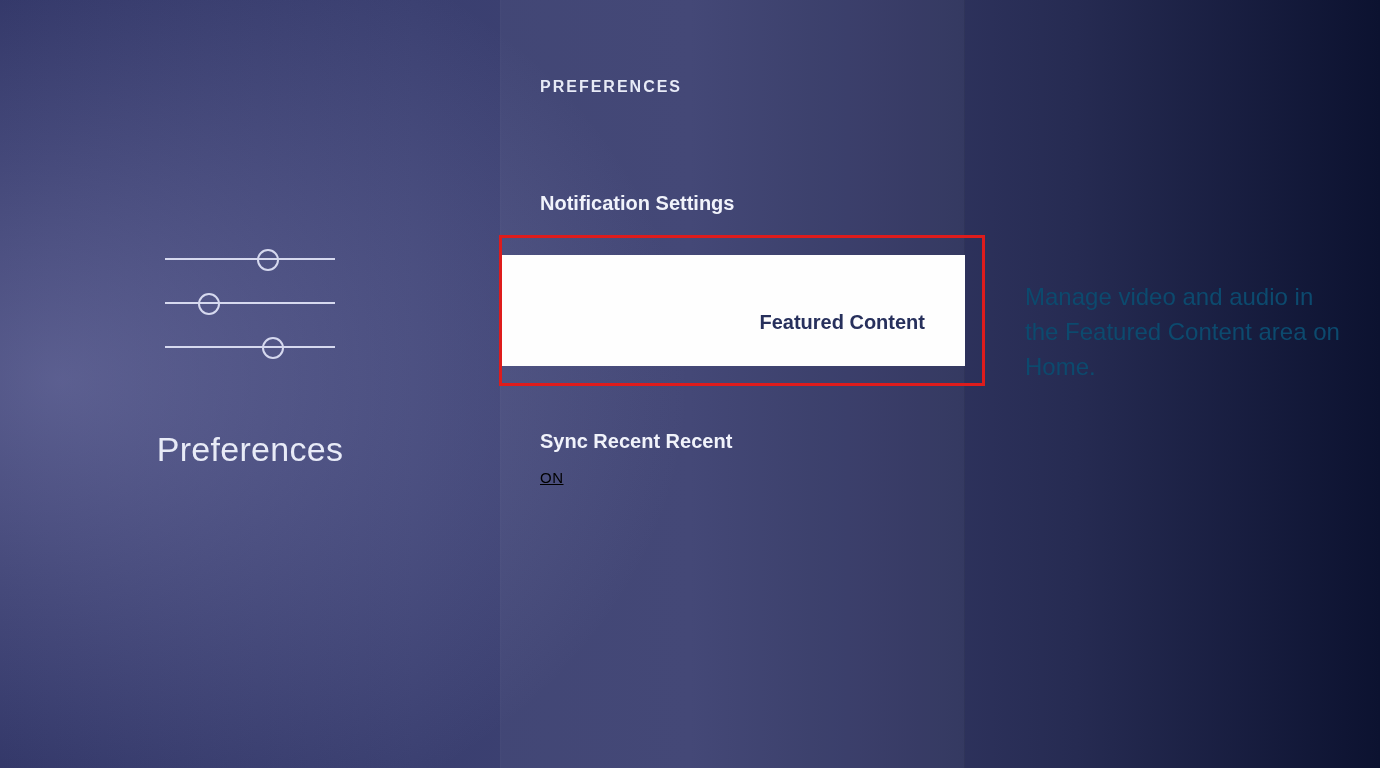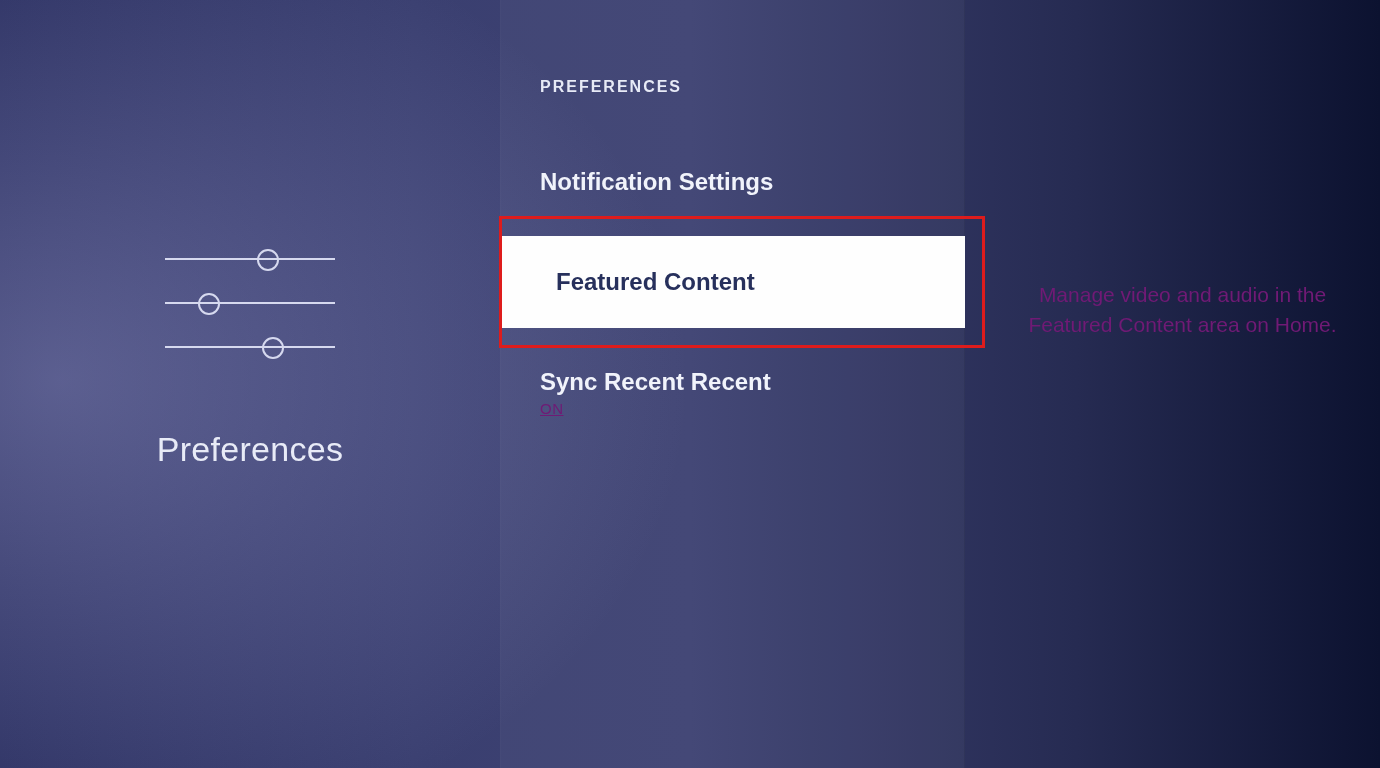--- a/index.html
+++ b/index.html
@@ -86,36 +86,38 @@
     font-size: 16px;
     font-weight: 600;
     letter-spacing: 2px;
     color: #e7eaf6;
   }
   .menu-item {
     padding: 20px 40px 20px 40px;
     position: relative;
   }
   .menu-item .title {
-    font-size: 24px;
+    font-size: 20px;
     font-weight: 600;
     color: #f1f3fb;
+    margin-top: 24px;
   }
   .menu-item .subtitle {
     font-size: 15px;
     font-weight: 500;
-    color: #701a75;
-    margin-top: 4px;
+    color: #000000;
+    margin-top: 16px;
     letter-spacing: 0.5px;
     text-decoration: underline;
   }
   .menu-item.selected {
     background: #fefefe;
     margin: 0;
-    padding: 32px 56px;
+    padding: 32px 40px;
+    text-align: right;
   }
   .menu-item.selected .title {
     color: #27305c;
     font-weight: 600;
   }
   .red-box {
     position: absolute;
     border: 3px solid #de1c1c;
     pointer-events: none;
     left: -1px;
@@ -126,26 +128,25 @@
   .spacer-s { height: 20px; }
   .spacer-m { height: 32px; }
 
   
   .col-right {
     flex: 1 1 auto;
     padding: 280px 40px 0 60px;
     box-sizing: border-box;
   }
   .description {
-    font-size: 21px;
+    font-size: 24px;
     line-height: 1.45;
     font-weight: 400;
-    color: #701a75;
+    color: #0c4a6e;
     max-width: 320px;
-    text-align: center;
   }
 </style>
 </head>
 <body>
 
 <div class="wrap">
 
   <div class="col-left">
     <div class="sliders-icon">
       <div class="slider-row r1">

